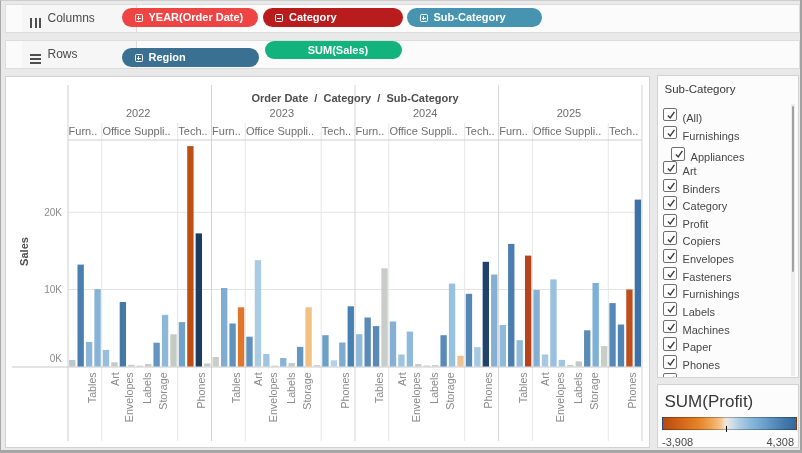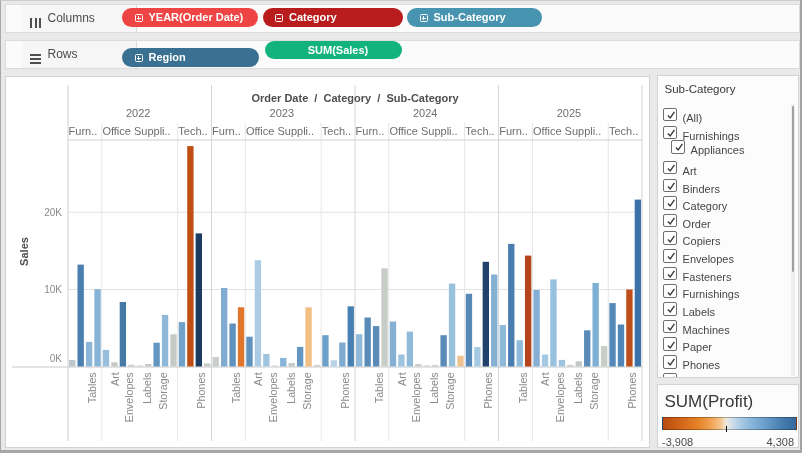--- a/index.html
+++ b/index.html
@@ -203,35 +203,35 @@
   <div style="position:absolute; left:7px; top:7px; font-size:11.5px; color:#383838;">Sub-Category</div>
   <div id="sbtrack"></div>
     <div id="sbthumb"></div>
   <div style="position:relative; top:-75px;">
 <div class="cbrow" style="top:106.9px;"><span class="cb"><svg width="16" height="16" viewBox="0 0 16 16">
             <path d="M3.9 7.6 L6.2 9.9 L10.4 3.9" stroke="#3a3a3a" stroke-width="1.4" fill="none"></path>
           </svg></span><span class="cbl">(All)</span></div>
 <div class="cbrow" style="top:124.6px;"><span class="cb"><svg width="16" height="16" viewBox="0 0 16 16">
             <path d="M3.9 7.6 L6.2 9.9 L10.4 3.9" stroke="#3a3a3a" stroke-width="1.4" fill="none"></path>
           </svg></span><span class="cbl">Furnishings</span></div>
-<div class="cbrow" style="top:139px;padding-left:8px;"><span class="cb"><svg width="16" height="16" viewBox="0 0 16 16">
+<div class="cbrow" style="top:146px;padding-left:8px;"><span class="cb"><svg width="16" height="16" viewBox="0 0 16 16">
             <path d="M3.9 7.6 L6.2 9.9 L10.4 3.9" stroke="#3a3a3a" stroke-width="1.4" fill="none"></path>
           </svg></span><span class="cbl">Appliances</span></div>
 <div class="cbrow" style="top:159.8px;"><span class="cb"><svg width="16" height="16" viewBox="0 0 16 16">
             <path d="M3.9 7.6 L6.2 9.9 L10.4 3.9" stroke="#3a3a3a" stroke-width="1.4" fill="none"></path>
           </svg></span><span class="cbl">Art</span></div>
 <div class="cbrow" style="top:177.5px;text-align:right;"><span class="cb"><svg width="16" height="16" viewBox="0 0 16 16">
             <path d="M3.9 7.6 L6.2 9.9 L10.4 3.9" stroke="#3a3a3a" stroke-width="1.4" fill="none"></path>
           </svg></span><span class="cbl">Binders</span></div>
 <div class="cbrow" style="top:195.2px;"><span class="cb"><svg width="16" height="16" viewBox="0 0 16 16">
             <path d="M3.9 7.6 L6.2 9.9 L10.4 3.9" stroke="#3a3a3a" stroke-width="1.4" fill="none"></path>
           </svg></span><span class="cbl">Category</span></div>
 <div class="cbrow" style="top:212.8px;"><span class="cb"><svg width="16" height="16" viewBox="0 0 16 16">
             <path d="M3.9 7.6 L6.2 9.9 L10.4 3.9" stroke="#3a3a3a" stroke-width="1.4" fill="none"></path>
-          </svg></span><span class="cbl">Order</span></div>
+          </svg></span><span class="cbl">Profit</span></div>
 <div class="cbrow" style="top:230.4px;"><span class="cb"><svg width="16" height="16" viewBox="0 0 16 16">
             <path d="M3.9 7.6 L6.2 9.9 L10.4 3.9" stroke="#3a3a3a" stroke-width="1.4" fill="none"></path>
           </svg></span><span class="cbl">Copiers</span></div>
 <div class="cbrow" style="top:248.1px;"><span class="cb"><svg width="16" height="16" viewBox="0 0 16 16">
             <path d="M3.9 7.6 L6.2 9.9 L10.4 3.9" stroke="#3a3a3a" stroke-width="1.4" fill="none"></path>
           </svg></span><span class="cbl">Envelopes</span></div>
 <div class="cbrow" style="top:265.8px;"><span class="cb"><svg width="16" height="16" viewBox="0 0 16 16">
             <path d="M3.9 7.6 L6.2 9.9 L10.4 3.9" stroke="#3a3a3a" stroke-width="1.4" fill="none"></path>
           </svg></span><span class="cbl">Fasteners</span></div>
 <div class="cbrow" style="top:283.4px;"><span class="cb"><svg width="16" height="16" viewBox="0 0 16 16">

